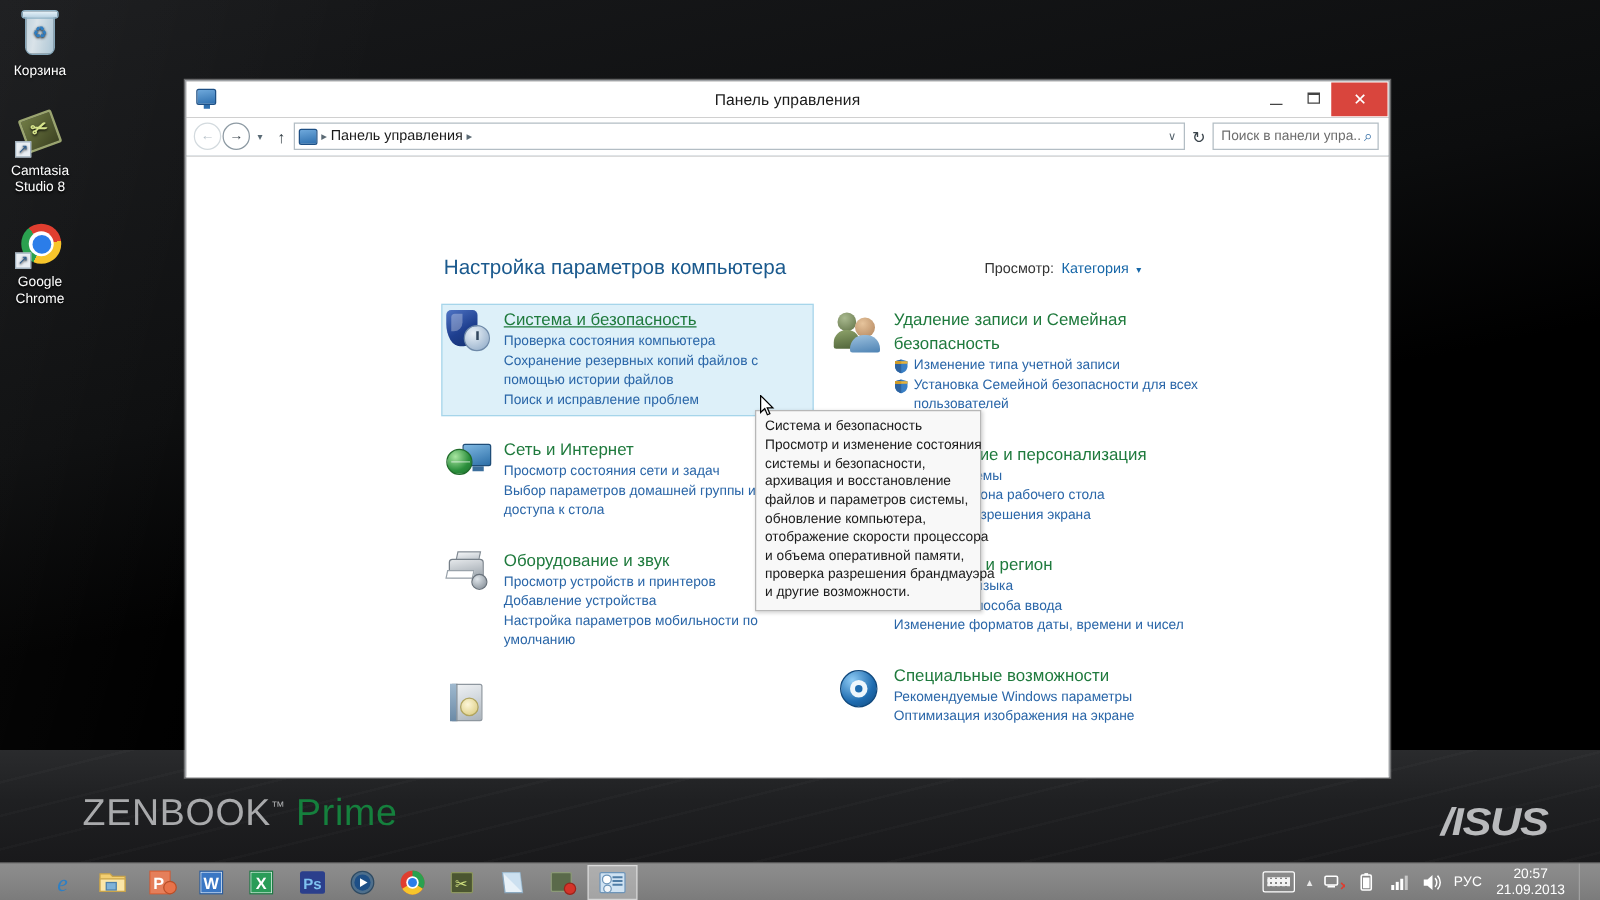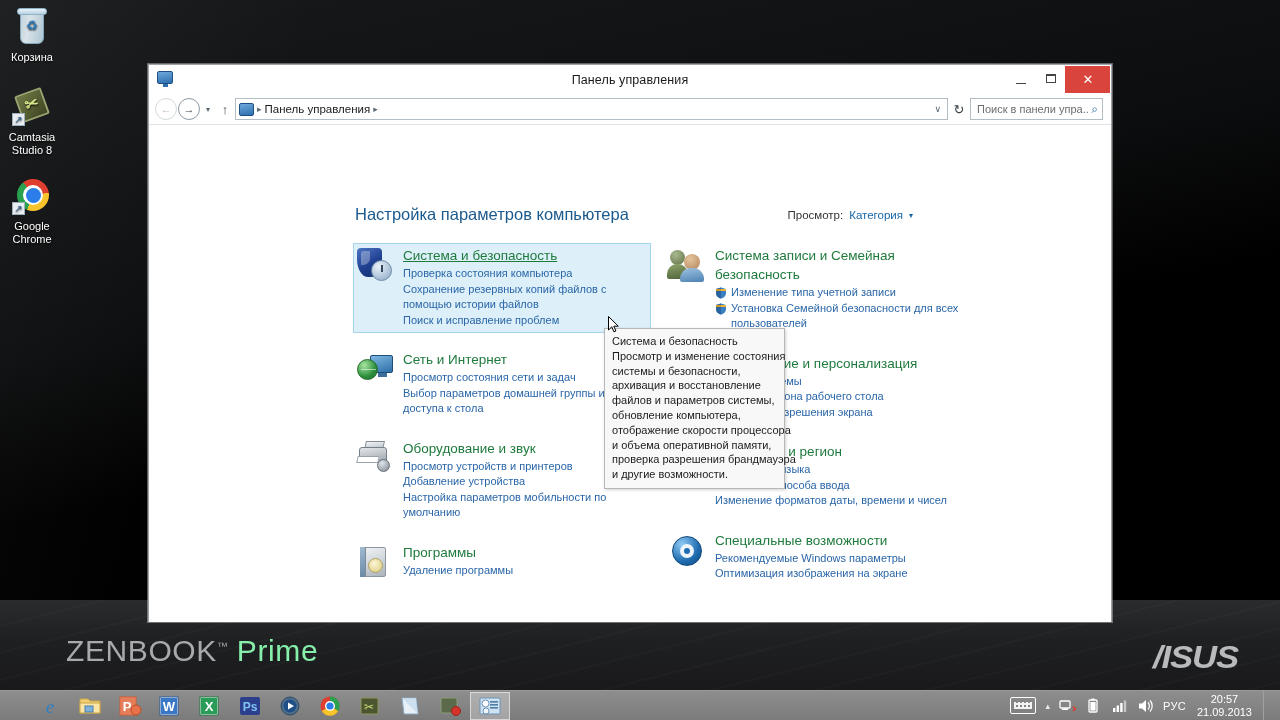--- a/index.html
+++ b/index.html
@@ -41,21 +41,21 @@
   }
   .zenbook {
     position: absolute; left: 66px; top: 634px;
     font-size: 30px; color: #a9aaac;
     letter-spacing: 0.6px;
     font-family: "Liberation Sans", sans-serif;
     font-weight: 300;
     white-space: nowrap;
   }
   .zenbook .tm { font-size: 11px; vertical-align: super; letter-spacing: 0; }
-  .zenbook .prime { color: #86efac; }
+  .zenbook .prime { color: #15803d; }
   .asus-logo {
     position: absolute; right: 42px; top: 640px;
     font-size: 31px; font-weight: bold; font-style: italic;
     letter-spacing: -1px;
     color: #b9babc;
     font-family: "Liberation Sans", sans-serif;
     transform: scaleX(1.12);
     transform-origin: right center;
   }
 
@@ -695,39 +695,35 @@
               <span class="cat-link">умолчанию</span>
             </div>
           </div>
 
           <div class="cat">
             <div class="cat-icon">
               <div class="ic-prog-box"></div>
               <div class="ic-prog-spine"></div>
               <div class="ic-prog-disc"></div>
             </div>
-            <div class="cat-body">
-              <div class="cat-title">Программы</div>
-              <span class="cat-link">Удаление программы</span>
-            </div>
           </div>
 
         </div>
 
         <div class="col">
 
           <div class="cat">
             <div class="cat-icon">
               <div class="ic-user-a"></div>
               <div class="ic-user-a-b"></div>
               <div class="ic-user-b"></div>
               <div class="ic-user-b-b"></div>
             </div>
             <div class="cat-body">
-              <div class="cat-title">Система записи и Семейная</div>
+              <div class="cat-title">Удаление записи и Семейная</div>
               <div class="cat-title">безопасность</div>
               <span class="cat-link shield">
                 <span class="shield-ico">
                   <svg width="12" height="12" viewBox="0 0 12 12">
                       <path d="M6 0.5 L11 2 L11 6 C11 9 8.5 11 6 11.6 C3.5 11 1 9 1 6 L1 2 Z" fill="#3a7fc4"></path>
                       <path d="M6 0.5 L6 11.6 C3.5 11 1 9 1 6 L1 2 Z" fill="#2d63a0"></path>
                       <path d="M1 2 L11 2 L11 4 L1 4 Z" fill="#e8b23a"></path>
                       <path d="M1 2 L6 2 L6 4 L1 4 Z" fill="#cf9a24"></path>
                     </svg>
                 </span>

